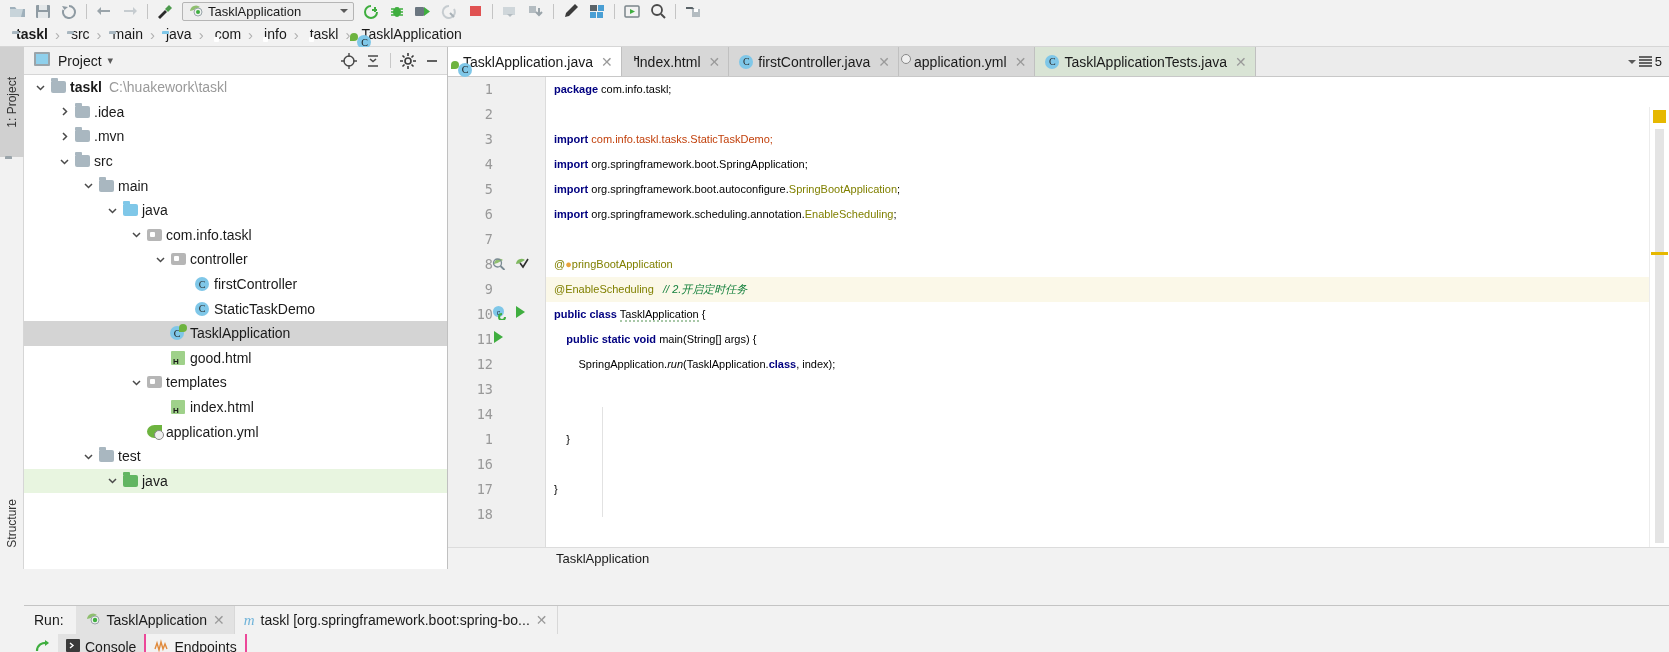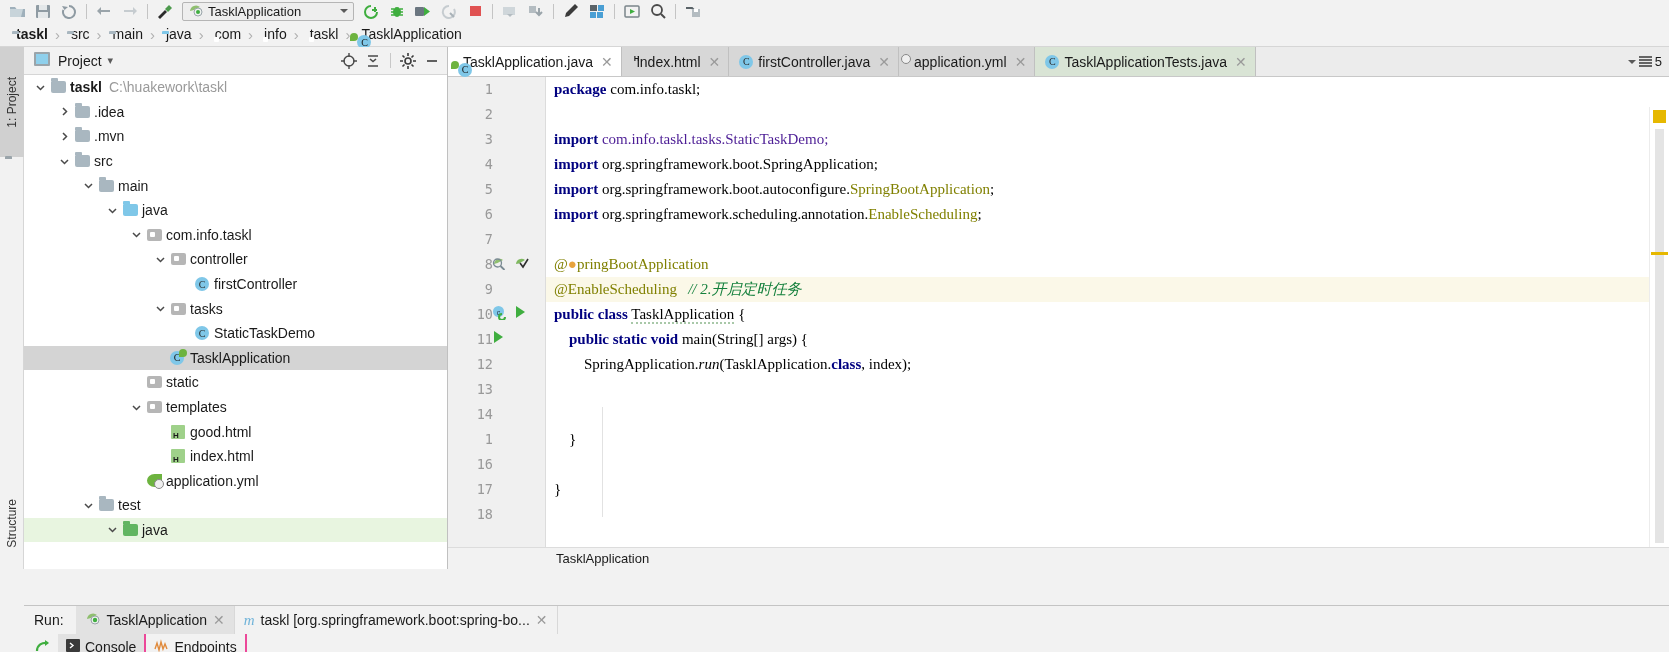--- a/index.html
+++ b/index.html
@@ -125,26 +125,26 @@
     font-family: "DejaVu Sans Mono", monospace; font-size: 13.5px; color: #999999;
   }
   .gico { position: absolute; top: 3px; }
 
   .codearea {
     position: absolute; left: 98px; top: 0; right: 20px; bottom: 22px;
     background: #fff; overflow: hidden;
   }
   .cline {
     height: 25px; line-height: 25px; white-space: pre;
-    font-family: Liberation Serif, serif; font-size: 15px; color: #000;
+    font-family: Liberation Sans, sans-serif; font-size: 11px; color: #000;
     padding-left: 8px; position: relative;
   }
   .cline.hl { background: #fbf8e8; }
   .kw { color: #000080; font-weight: bold; }
-  .grayed { color: #4c1d95; }
+  .grayed { color: #c2410c; }
   .ann { color: #808000; }
   .cmt { color: #15803d; font-style: italic; }
   .italic { font-style: italic; }
   .idxline { position:absolute; left: 48px; top: 0; width:1px; height: 100%; background:#e2e2e2; }
   .squig { border-bottom: 2px dotted #a8c8a8; }
 
   .breadbar {
     position: absolute; left: 0; right: 0; bottom: 0; height: 22px; background: #f2f2f2;
     border-top: 1px solid #dcdcdc; display: flex; align-items: center; padding-left: 108px;
     font-size: 13px; color: #1a1a1a;
@@ -535,77 +535,57 @@
         </div>
         <div class="trow">
           <span style="display:inline-block;width:152px"></span>
           <span class="arrow"></span>
           <span class="ico">
             <span class="cdot">C</span>
           </span>
           <span class="tlabel">firstController</span>
         </div>
         <div class="trow">
-          <span style="display:inline-block;width:128px"></span>
-          <span class="arrow">
-            <svg width="9" height="9" viewBox="0 0 9 9">
-              <path d="M1 3l3.5 3.5L8 3" stroke="#4a4a4a" stroke-width="1.5" fill="none"></path>
-            </svg>
-          </span>
-          <span class="ico">
-            <span class="pkgfolder"></span>
-          </span>
-          <span class="tlabel">tasks</span>
-        </div>
-        <div class="trow">
           <span style="display:inline-block;width:152px"></span>
           <span class="arrow"></span>
           <span class="ico">
             <span class="cdot">C</span>
           </span>
           <span class="tlabel">StaticTaskDemo</span>
         </div>
         <div class="trow sel">
           <span style="display:inline-block;width:128px"></span>
           <span class="arrow"></span>
           <span class="ico">
             <span class="springclass">
               <span class="c1">C</span>
               <span class="c2"></span>
             </span>
           </span>
           <span class="tlabel">TasklApplication</span>
         </div>
         <div class="trow">
-          <span style="display:inline-block;width:104px"></span>
-          <span class="arrow"></span>
-          <span class="ico">
-            <span class="pkgfolder"></span>
-          </span>
-          <span class="tlabel">static</span>
-        </div>
-        <div class="trow">
-          <span style="display:inline-block;width:104px"></span>
-          <span class="arrow">
-            <svg width="9" height="9" viewBox="0 0 9 9">
-              <path d="M1 3l3.5 3.5L8 3" stroke="#4a4a4a" stroke-width="1.5" fill="none"></path>
-            </svg>
-          </span>
-          <span class="ico">
-            <span class="pkgfolder"></span>
-          </span>
-          <span class="tlabel">templates</span>
-        </div>
-        <div class="trow">
           <span style="display:inline-block;width:128px"></span>
           <span class="arrow"></span>
           <span class="ico">
             <span class="htmlico"></span>
           </span>
           <span class="tlabel">good.html</span>
+        </div>
+        <div class="trow">
+          <span style="display:inline-block;width:104px"></span>
+          <span class="arrow">
+            <svg width="9" height="9" viewBox="0 0 9 9">
+              <path d="M1 3l3.5 3.5L8 3" stroke="#4a4a4a" stroke-width="1.5" fill="none"></path>
+            </svg>
+          </span>
+          <span class="ico">
+            <span class="pkgfolder"></span>
+          </span>
+          <span class="tlabel">templates</span>
         </div>
         <div class="trow">
           <span style="display:inline-block;width:128px"></span>
           <span class="arrow"></span>
           <span class="ico">
             <span class="htmlico"></span>
           </span>
           <span class="tlabel">index.html</span>
         </div>
         <div class="trow">

